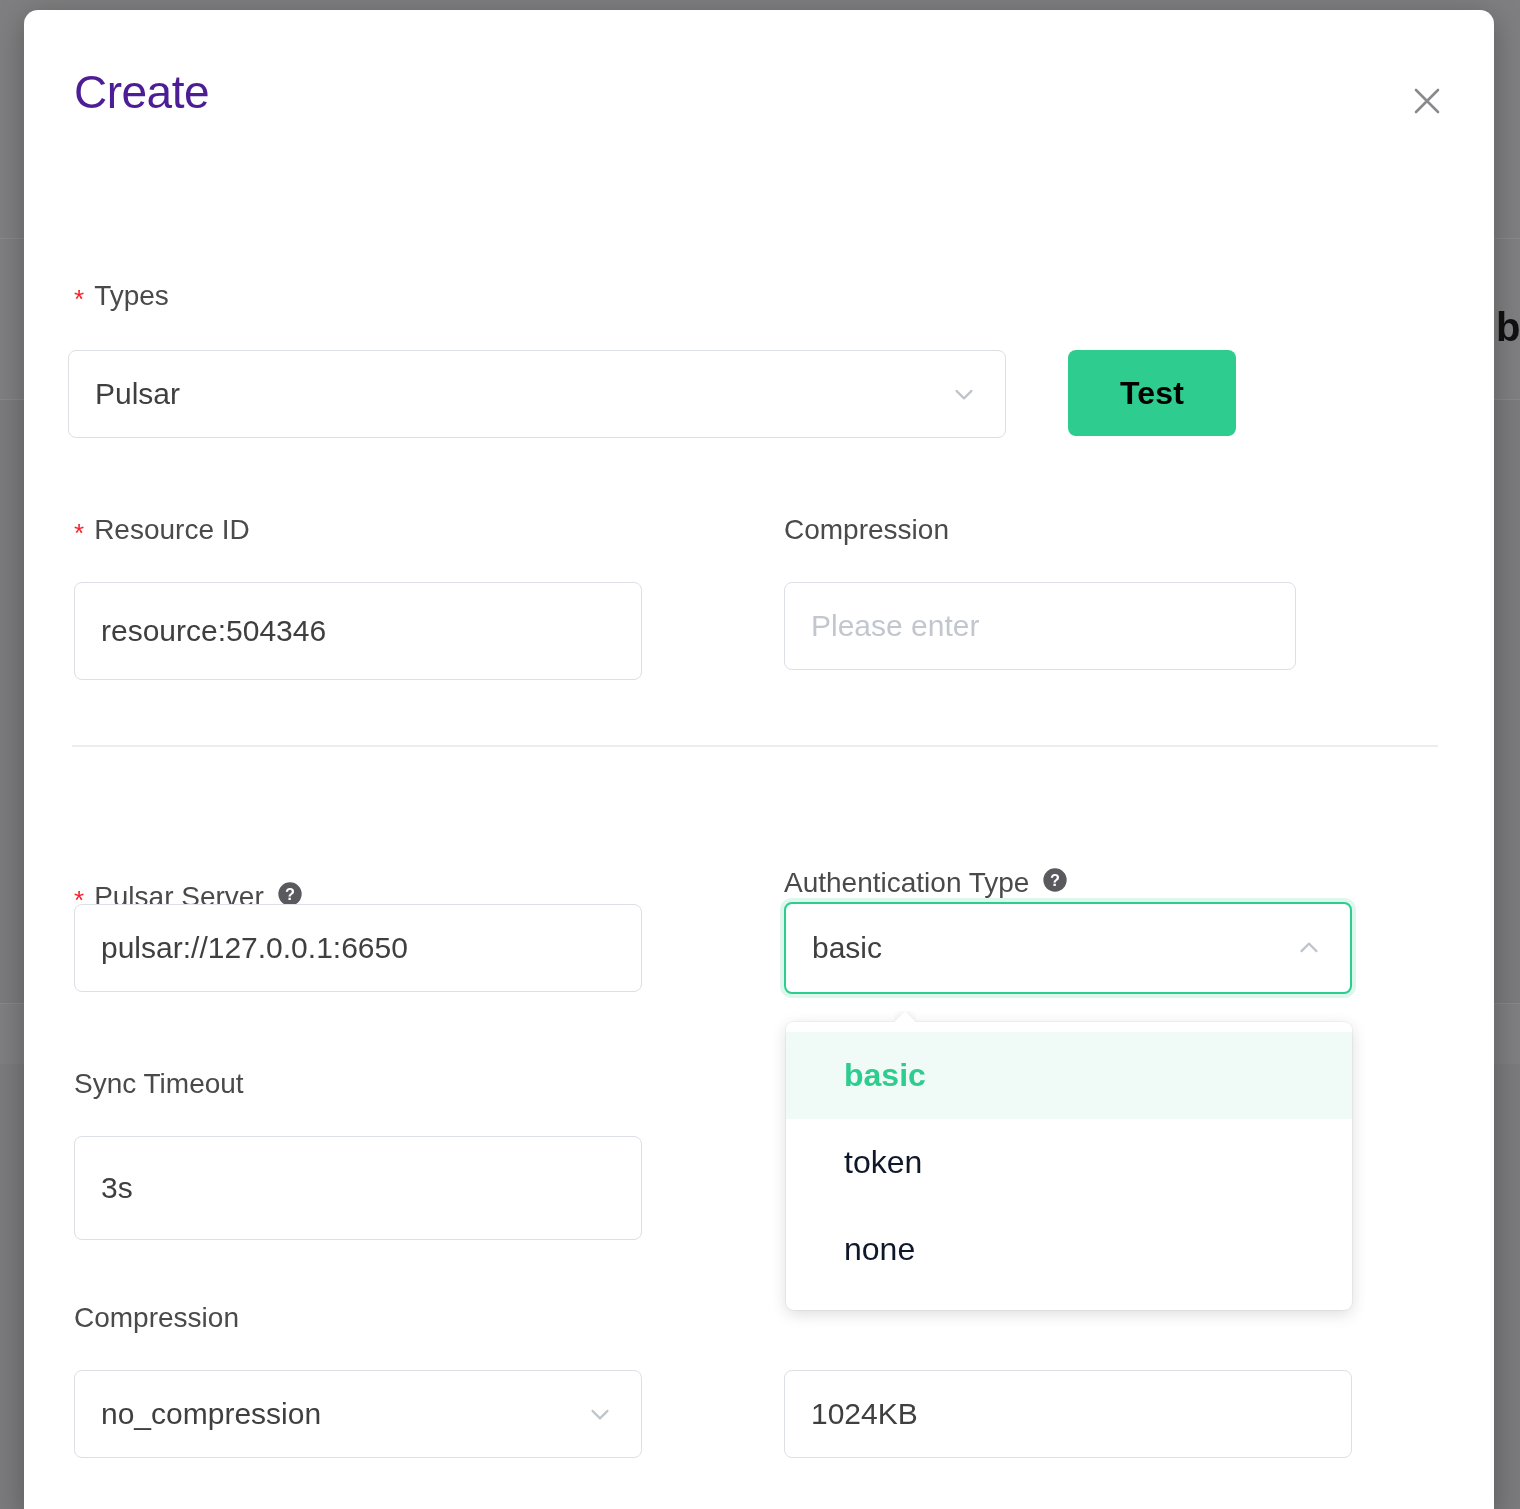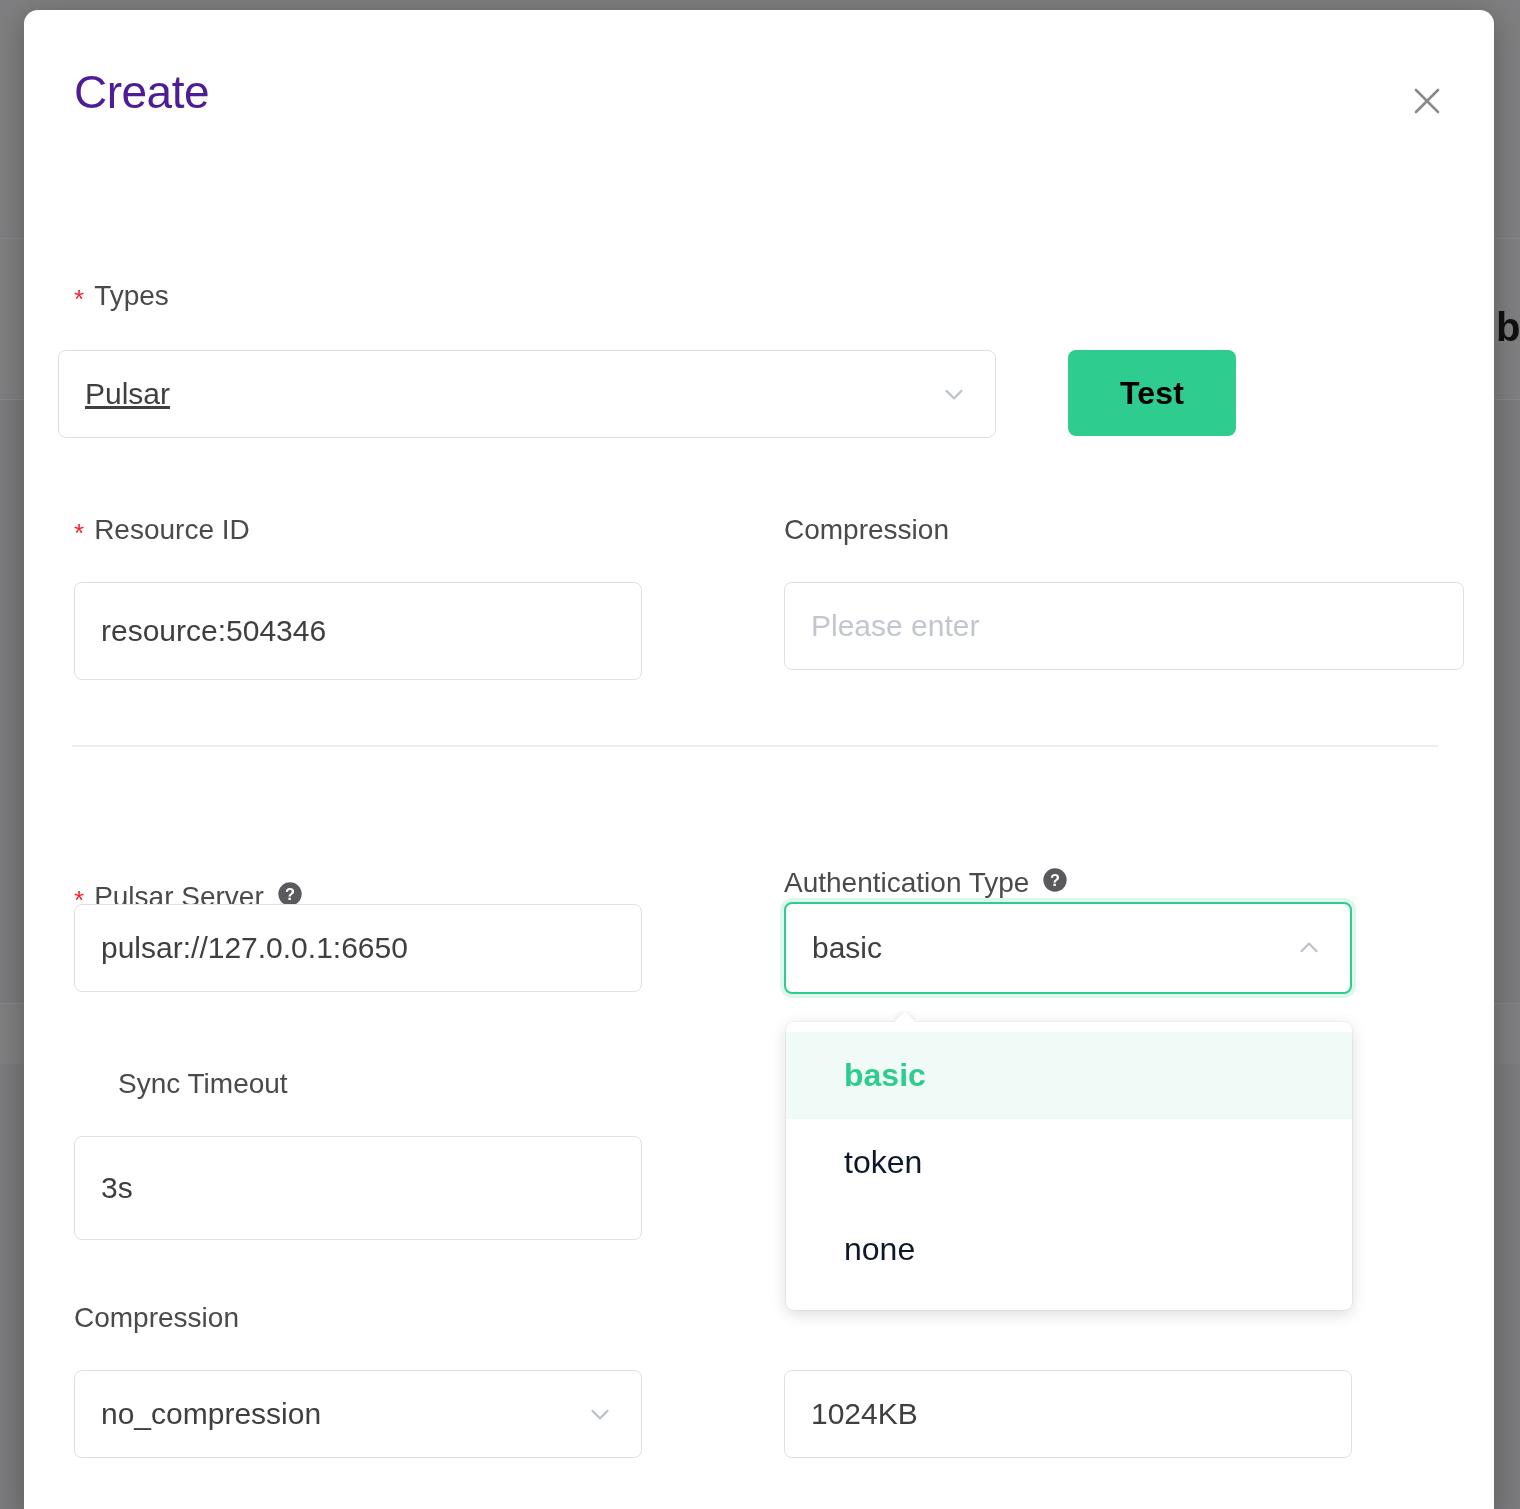--- a/index.html
+++ b/index.html
@@ -189,42 +189,42 @@
   <div class="close-btn">
     <svg width="40" height="40" viewBox="0 0 40 40" aria-hidden="true">
       <path d="M9 9 L31 31 M31 9 L9 31" stroke="#8a8a8e" stroke-width="2.6" stroke-linecap="round" fill="none"></path>
     </svg>
   </div>
 
   <div class="field-label" style="left:50px; top:272px;">
     <span class="req-star">*</span><span>Types</span>
   </div>
 
-  <div class="ctrl" style="left:34px; top:340px; width:938px; height:88px;text-decoration:underline;">
+  <div class="ctrl" style="left:44px; top:340px; width:938px; height:88px;">
     <span class="val">Pulsar</span>
     <span class="chev">
       <svg width="30" height="30" viewBox="0 0 24 24" aria-hidden="true">
         <path d="M6 9.5 L12 15.5 L18 9.5" stroke="currentColor" stroke-width="1.7" fill="none" stroke-linecap="round" stroke-linejoin="round"></path>
       </svg>
     </span>
   </div>
 
   <button class="test-btn" style="left:1044px; top:340px; width:168px; height:86px;">Test</button>
 
   <div class="field-label" style="left:50px; top:506px;">
     <span class="req-star">*</span><span>Resource ID</span>
   </div>
 
   <div class="ctrl" style="left:50px; top:572px; width:568px; height:98px;">
     <span class="val">resource:504346</span>
   </div>
 
   <div class="field-label" style="left:760px; top:506px;">Compression</div>
 
-  <div class="ctrl" style="left:760px; top:572px; width:680px; height:88px;justify-content:flex-end;">
+  <div class="ctrl" style="left:760px; top:572px; width:512px; height:88px;justify-content:flex-end;">
     <span class="val ph">Please enter</span>
   </div>
 
   <div class="divider" style="left:48px; top:735px; width:1366px;"></div>
 
   <div class="field-label" style="left:50px; top:872px;">
     <span class="req-star">*</span><span>Pulsar Server</span><span class="help-icon"><svg width="28" height="28" viewBox="0 0 24 24" aria-hidden="true">
           <circle cx="12" cy="12" r="10" fill="#5a5a5e"></circle>
           <text x="12" y="17" font-size="14" font-weight="700" fill="#ffffff" text-anchor="middle" font-family="Liberation Sans, sans-serif">?</text>
         </svg></span>
@@ -243,21 +243,21 @@
 
   <div class="ctrl focused" style="left:760px; top:892px; width:568px; height:92px;">
     <span class="val">basic</span>
     <span class="chev">
       <svg width="30" height="30" viewBox="0 0 24 24" aria-hidden="true">
         <path d="M6 14.5 L12 8.5 L18 14.5" stroke="currentColor" stroke-width="1.7" fill="none" stroke-linecap="round" stroke-linejoin="round"></path>
       </svg>
     </span>
   </div>
 
-  <div class="field-label" style="left:50px; top:1060px;margin-left:44px;">Sync Timeout</div>
+  <div class="field-label" style="left:50px; top:1060px;">Sync Timeout</div>
 
   <div class="ctrl" style="left:50px; top:1126px; width:568px; height:104px;">
     <span class="val">3s</span>
   </div>
 
   <div class="field-label" style="left:50px; top:1294px;">Compression</div>
 
   <div class="ctrl" style="left:50px; top:1360px; width:568px; height:88px;">
     <span class="val">no_compression</span>
     <span class="chev">

